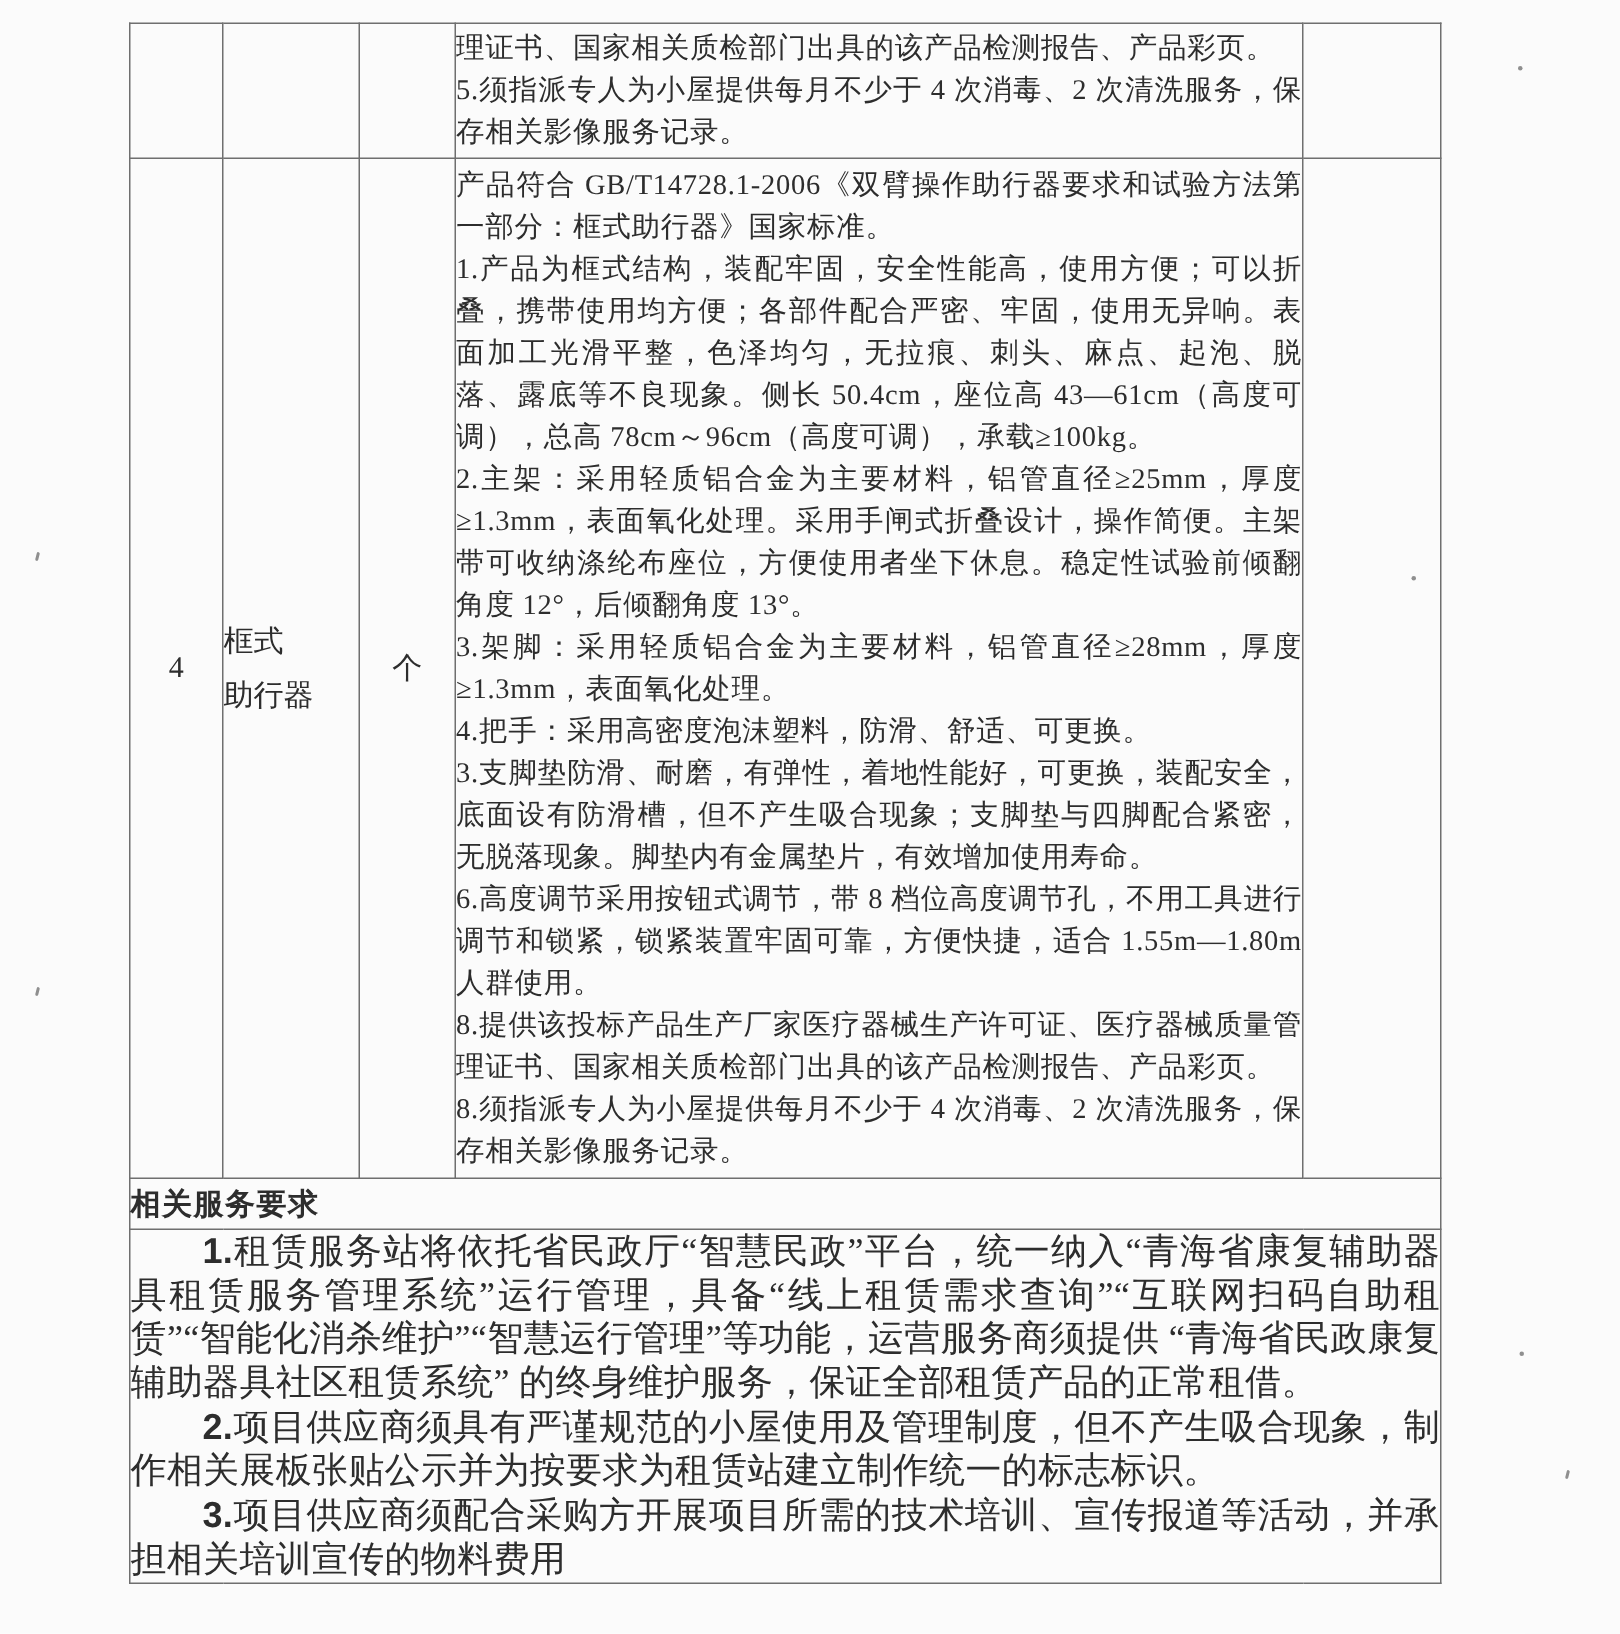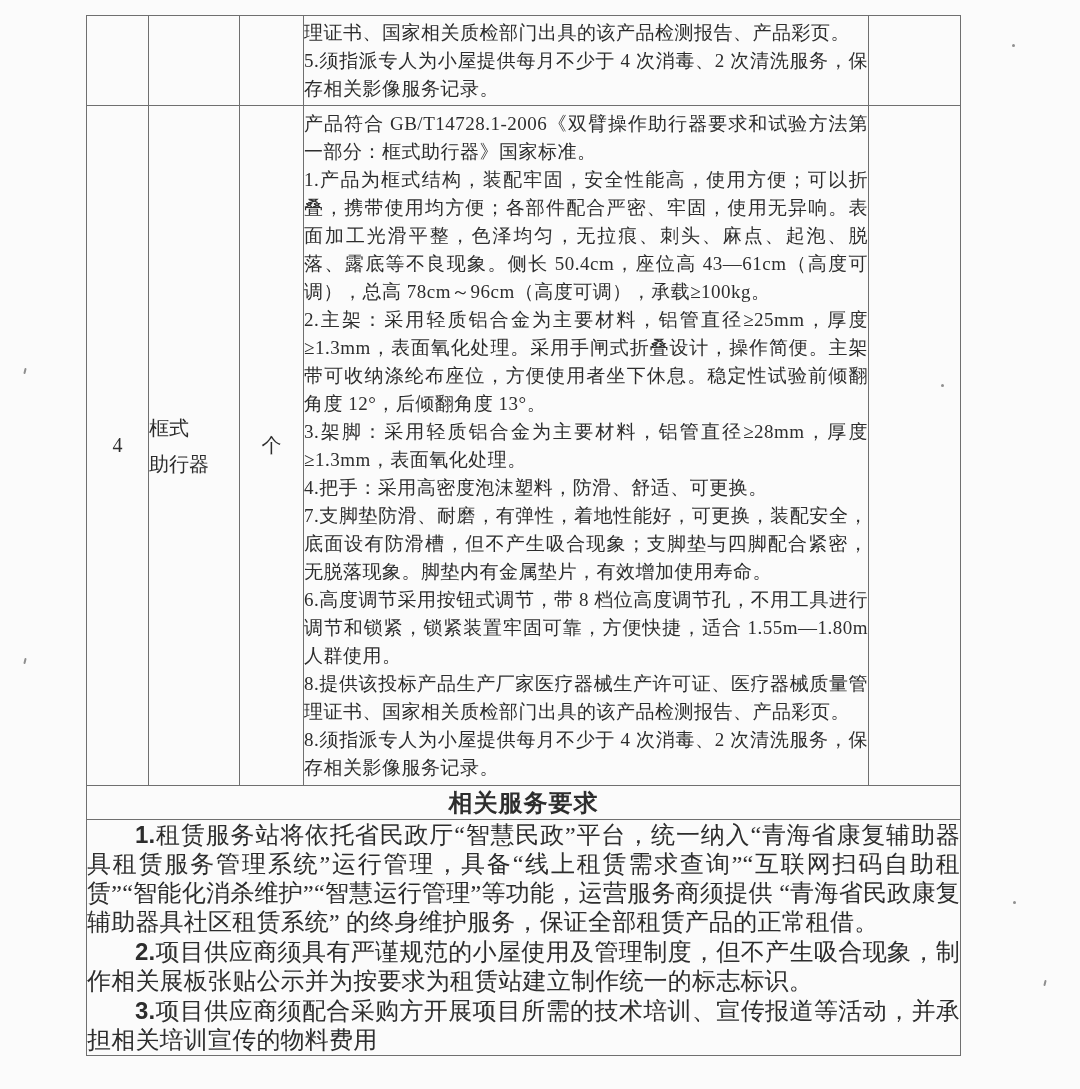--- a/index.html
+++ b/index.html
@@ -48,23 +48,23 @@
     text-align:center;
     font-size:20px;
   }
   .name-cell{
     text-align:left;
     font-size:20px;
   }
   .name-cell p{margin:0;line-height:36px;}
 
   .svc-header-cell{
-    text-align:center;
+    text-align:left;
     font-weight:bold;
-    font-size:24px;
+    font-size:20px;
     font-family:"Liberation Sans","DejaVu Sans",sans-serif;
     letter-spacing:1px;
   }
   .svc-body-cell{
     vertical-align:top;
     padding:5px 3px 2px 3px;
     font-size:24px;
     line-height:29px;
     text-align:justify;
     letter-spacing:0.2px;
@@ -115,21 +115,21 @@
         <p>框式</p>
         <p>助行器</p>
       </td>
       <td class="unit-cell">个</td>
       <td class="desc-cell">
         <p>产品符合 GB/T14728.1-2006《双臂操作助行器要求和试验方法第一部分：框式助行器》国家标准。</p>
         <p>1.产品为框式结构，装配牢固，安全性能高，使用方便；可以折叠，携带使用均方便；各部件配合严密、牢固，使用无异响。表面加工光滑平整，色泽均匀，无拉痕、刺头、麻点、起泡、脱落、露底等不良现象。侧长 50.4cm，座位高 43—61cm（高度可调），总高 78cm～96cm（高度可调），承载≥100kg。</p>
         <p>2.主架：采用轻质铝合金为主要材料，铝管直径≥25mm，厚度≥1.3mm，表面氧化处理。采用手闸式折叠设计，操作简便。主架带可收纳涤纶布座位，方便使用者坐下休息。稳定性试验前倾翻角度 12°，后倾翻角度 13°。</p>
         <p>3.架脚：采用轻质铝合金为主要材料，铝管直径≥28mm，厚度≥1.3mm，表面氧化处理。</p>
         <p>4.把手：采用高密度泡沫塑料，防滑、舒适、可更换。</p>
-        <p>7.支脚垫防滑、耐磨，有弹性，着地性能好，可更换，装配安全，底面设有防滑槽，但不产生吸合现象；支脚垫与四脚配合紧密，无脱落现象。脚垫内有金属垫片，有效增加使用寿命。</p>
+        <p>3.支脚垫防滑、耐磨，有弹性，着地性能好，可更换，装配安全，底面设有防滑槽，但不产生吸合现象；支脚垫与四脚配合紧密，无脱落现象。脚垫内有金属垫片，有效增加使用寿命。</p>
         <p>6.高度调节采用按钮式调节，带 8 档位高度调节孔，不用工具进行调节和锁紧，锁紧装置牢固可靠，方便快捷，适合 1.55m—1.80m 人群使用。</p>
         <p>8.提供该投标产品生产厂家医疗器械生产许可证、医疗器械质量管理证书、国家相关质检部门出具的该产品检测报告、产品彩页。</p>
         <p>8.须指派专人为小屋提供每月不少于 4 次消毒、2 次清洗服务，保存相关影像服务记录。</p>
       </td>
       <td></td>
     </tr>
 
     <tr class="row-svc-header">
       <td class="svc-header-cell" colspan="5">相关服务要求</td>
     </tr>

